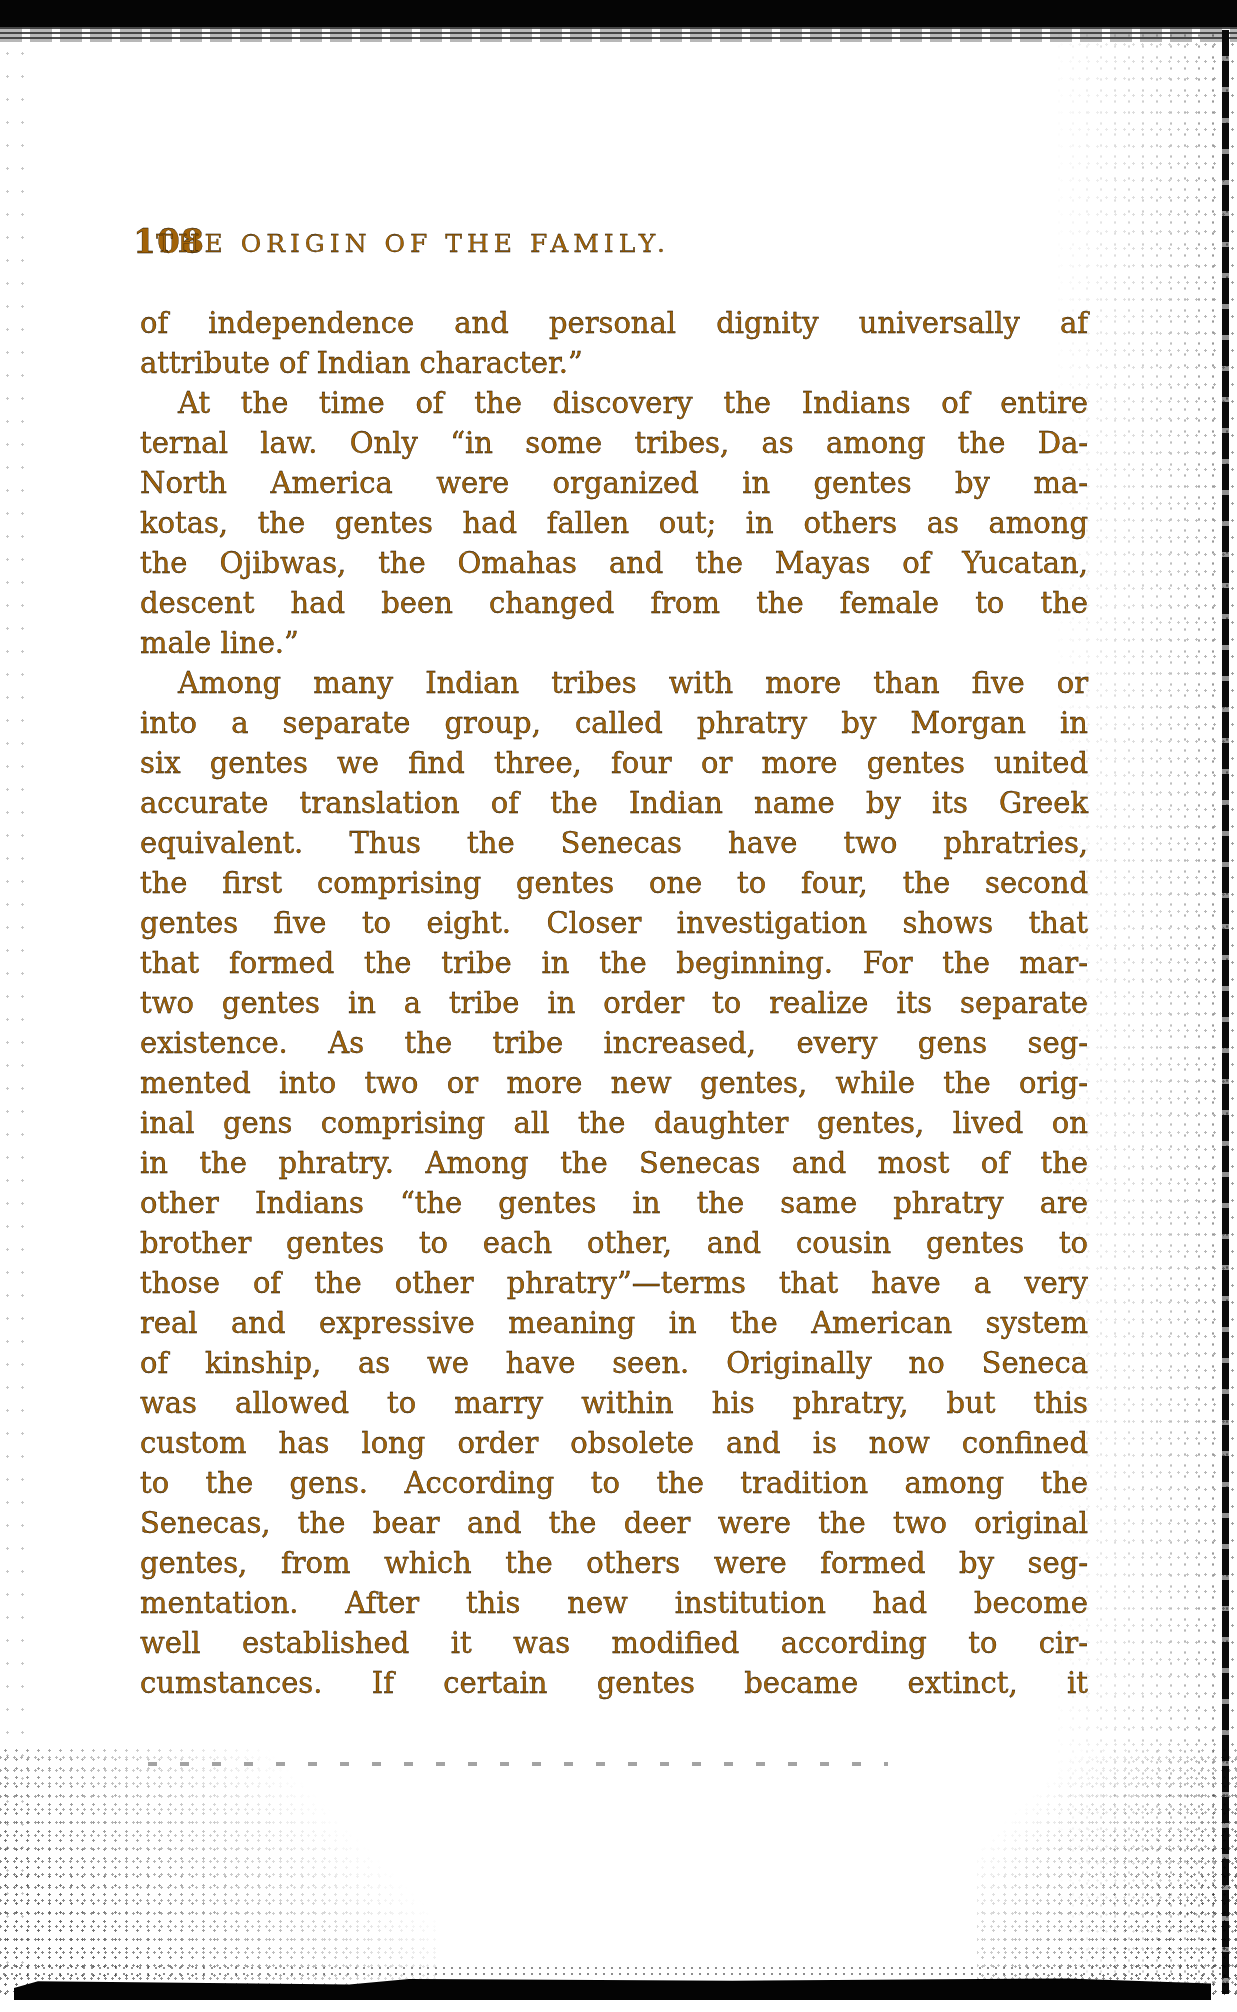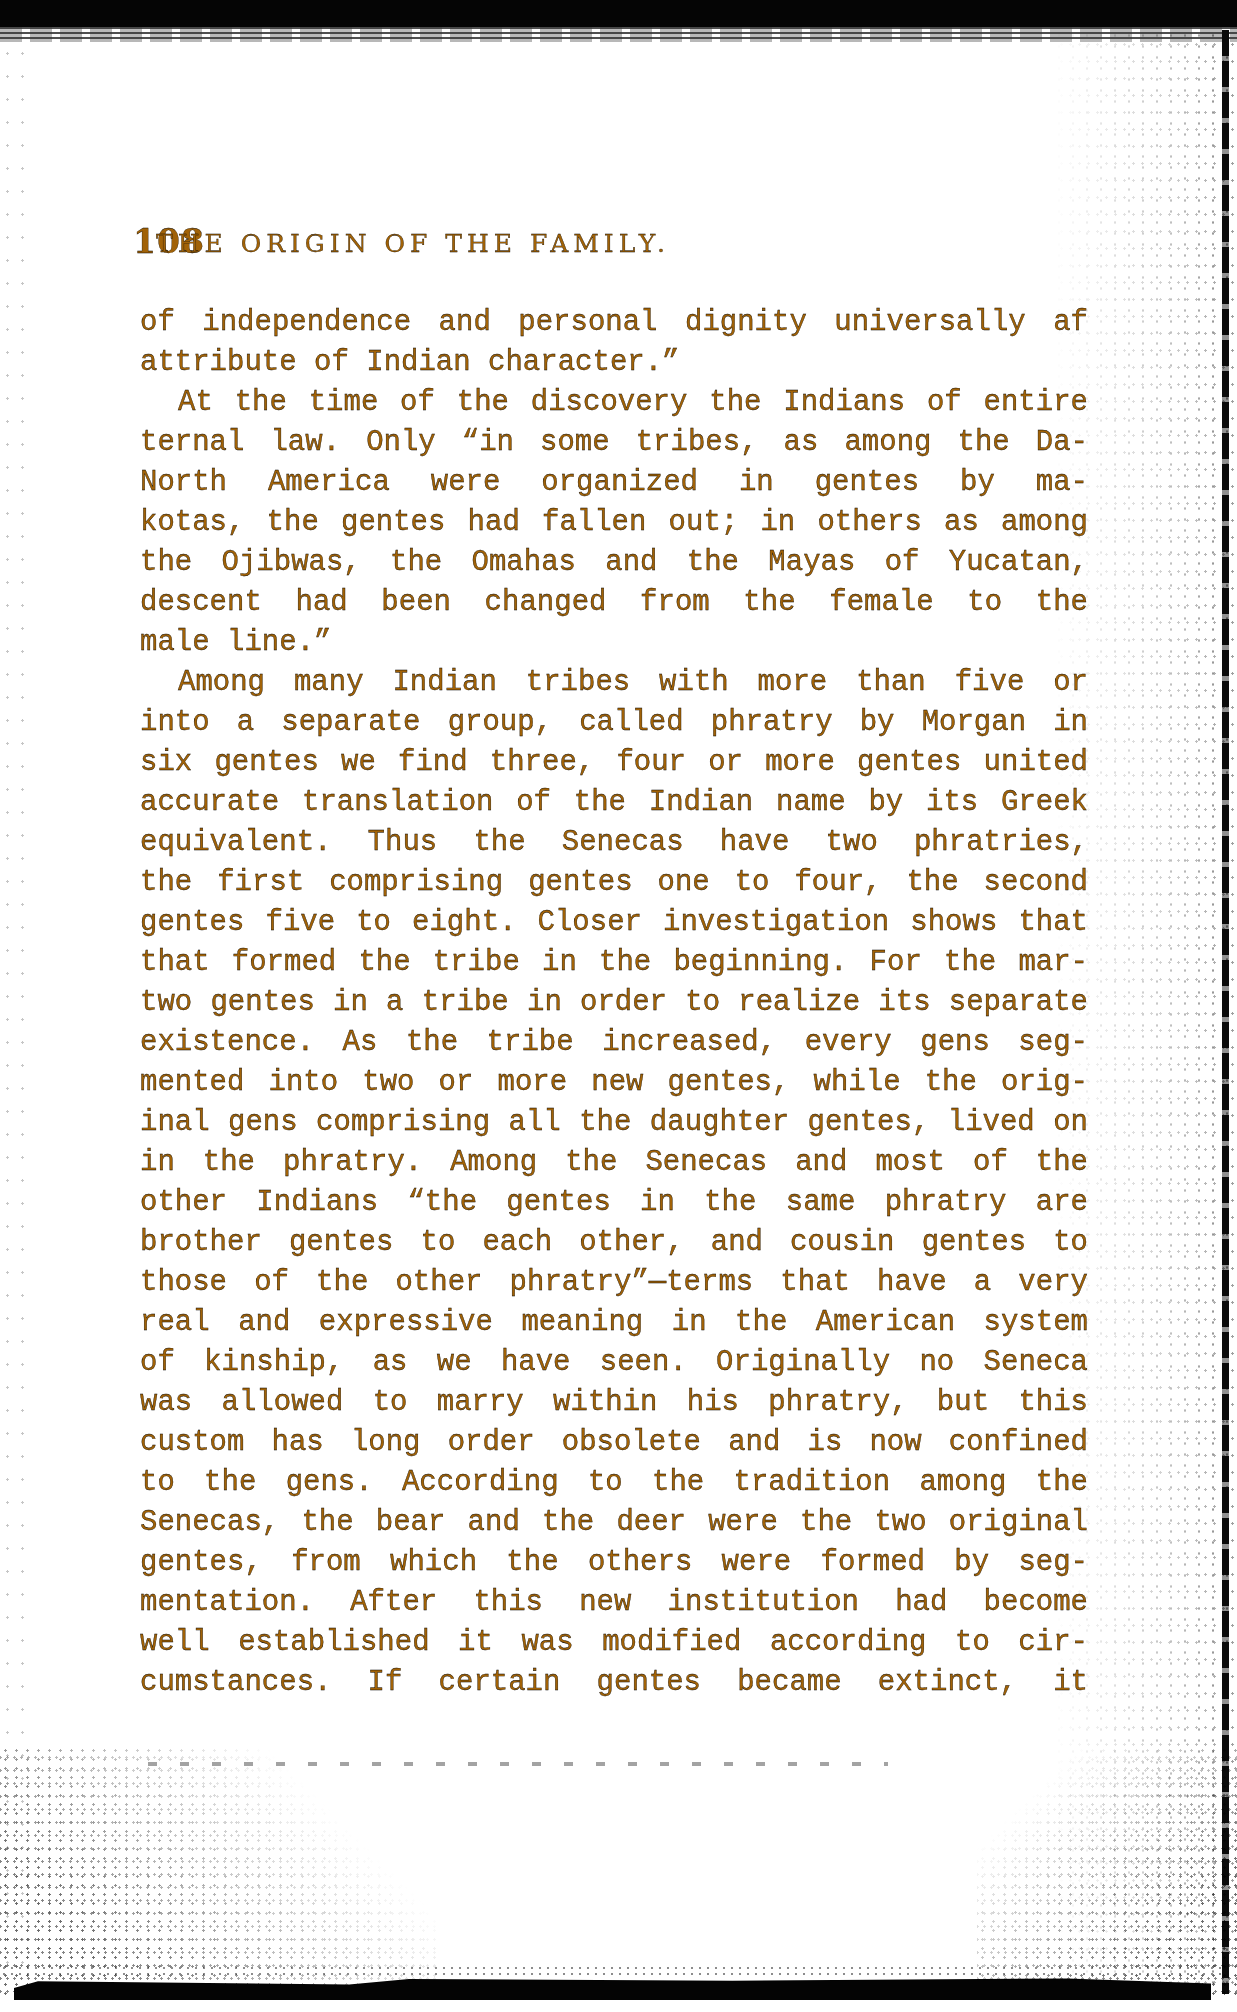--- a/index.html
+++ b/index.html
@@ -56,21 +56,21 @@
     opacity:.5;}
   
   .page-number{position:absolute;left:133px;top:222px;font-size:33px;font-weight:bold;
     letter-spacing:1px;-webkit-text-stroke:.3px #000;}
   .running-title{position:absolute;left:156px;top:229px;width:948px;
     font-size:25px;letter-spacing:5px;-webkit-text-stroke:.3px #000;}
   .body-text{position:absolute;left:140px;top:303px;width:948px;}
   .line{height:40px;line-height:40px;font-size:29px;
     text-align:justify;text-align-last:justify;
     -webkit-text-stroke:.35px #000;
-    white-space:nowrap;font-family:Liberation Mono, monospace;}
+    white-space:nowrap;}
   .line.indent{text-indent:38px;}
   .line.para-end{text-align-last:left;white-space:normal;}
 </style>
 </head>
 <body>
 
 <div class="page">
 
   <div class="top-band"></div>
   <div class="top-fray"></div>

